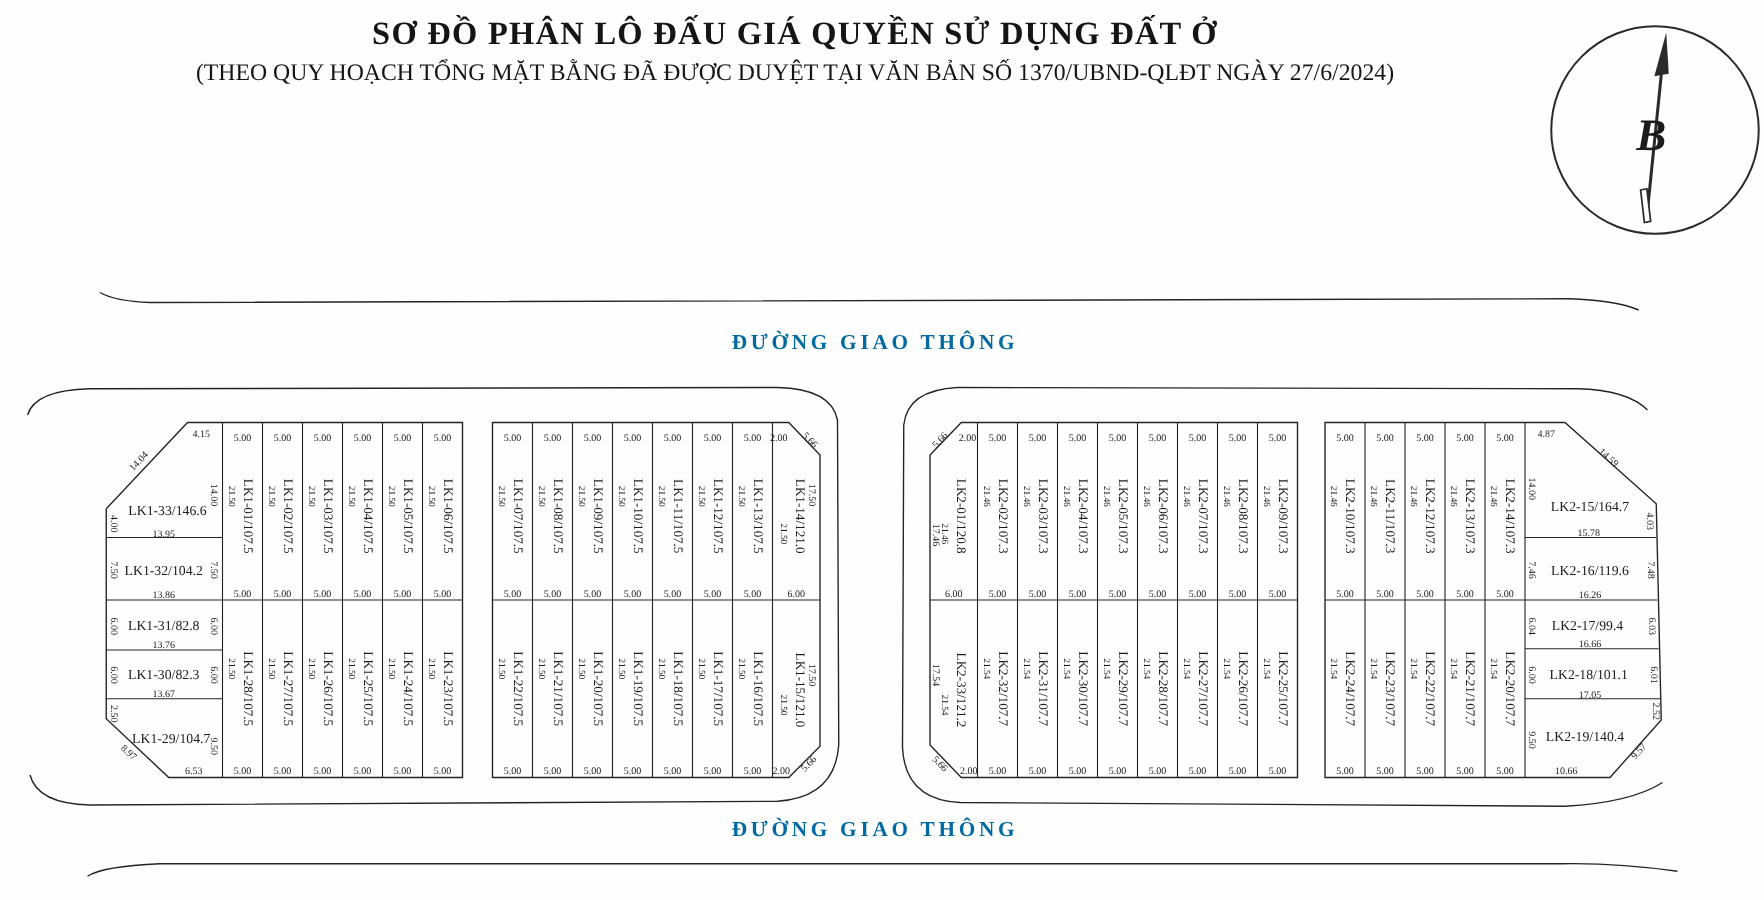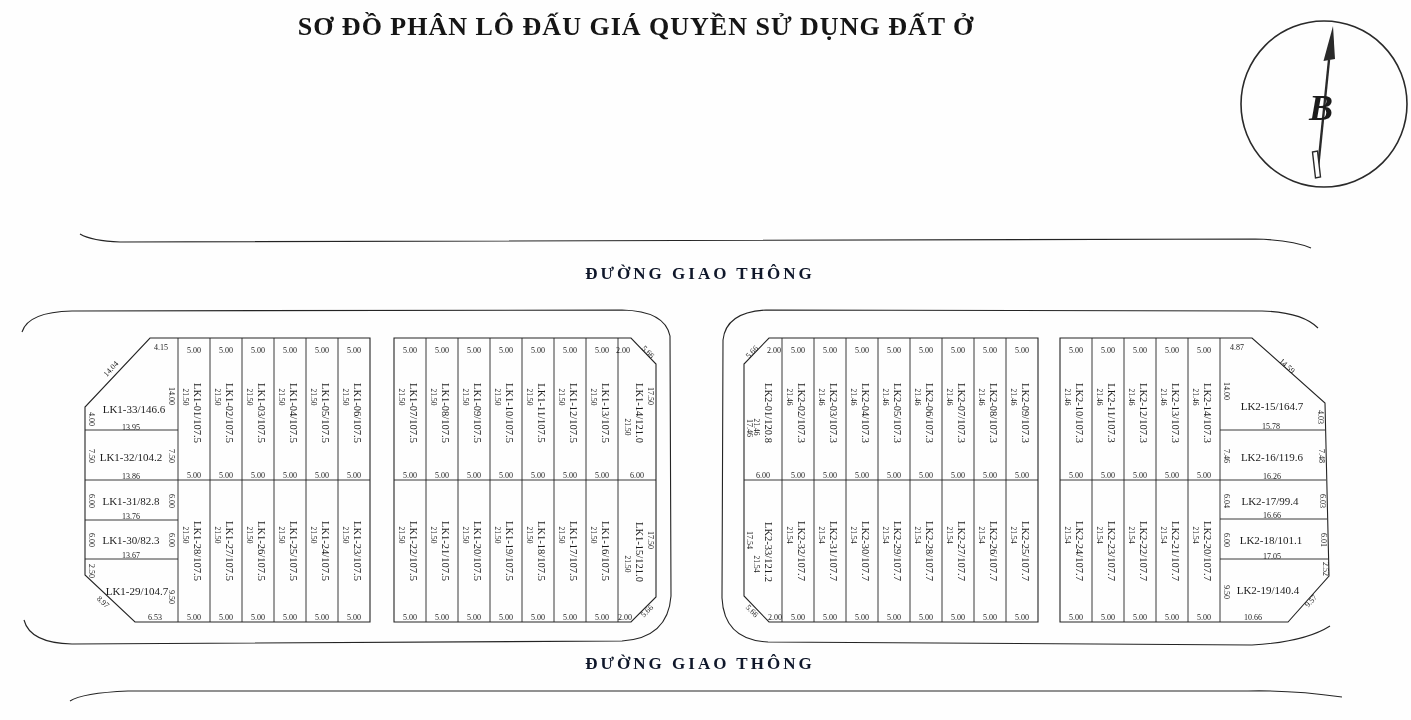--- a/index.html
+++ b/index.html
@@ -3,35 +3,36 @@
 <meta charset="utf-8">
 <style>
   html,body{margin:0;padding:0;background:#fff;}
   .stage{position:relative;width:1411px;height:720px;background:#fefefe;overflow:hidden;
          font-family:"Liberation Serif","DejaVu Serif",serif;color:#151515;}
   .titles{position:absolute;left:0;top:12px;width:1240px;text-align:center;margin-left:16px;}
   .t1{font-size:26px;font-weight:bold;letter-spacing:1px;}
   .t2{font-size:19px;font-weight:normal;margin-top:6px;letter-spacing:0px;}
   .t3{font-size:23px;font-weight:bold;margin-top:8px;letter-spacing:1px;}
   .road-label{position:absolute;left:500px;width:400px;text-align:center;
-              font-size:17px;font-weight:600;letter-spacing:3px;color:#0f172a;}
+              font-size:17px;font-weight:600;letter-spacing:3px;color:#0369a1;}
   .road-label.top{top:264px;}
   .road-label.bottom{top:654px;}
   #plan{position:absolute;left:0;top:0;}
   #compass{position:absolute;left:1238px;top:16px;}
   #compass text{font-family:"Liberation Serif","DejaVu Serif",serif;}
   svg text{fill:#1b1b1b;}
 </style>
 </head>
 <body>
 
 <div class="stage">
 
   <div class="titles">
     <div class="t1">SƠ ĐỒ PHÂN LÔ ĐẤU GIÁ QUYỀN SỬ DỤNG ĐẤT Ở</div>
+    <div class="t2">(THEO QUY HOẠCH TỔNG MẶT BẰNG ĐÃ ĐƯỢC DUYỆT TẠI VĂN BẢN SỐ 1370/UBND-QLĐT NGÀY 27/6/2024)</div>
   </div>
 
   <svg id="compass" width="173" height="182" viewBox="0 0 173 182">
     <circle cx="86" cy="88" r="83" fill="none" stroke="#2a2a2a" stroke-width="1.6"></circle>
     <line x1="79" y1="162" x2="91" y2="44" stroke="#2a2a2a" stroke-width="2.4"></line>
     <polygon points="95,10 85.5,45 97,43" fill="#2a2a2a"></polygon>
     <polygon points="74.5,136 79.5,135 82.5,161 77.5,162" fill="#fff" stroke="#2a2a2a" stroke-width="1.4"></polygon>
     <text x="83" y="104" text-anchor="middle" font-size="36" font-weight="bold" font-style="italic">B</text>
   </svg>
 

